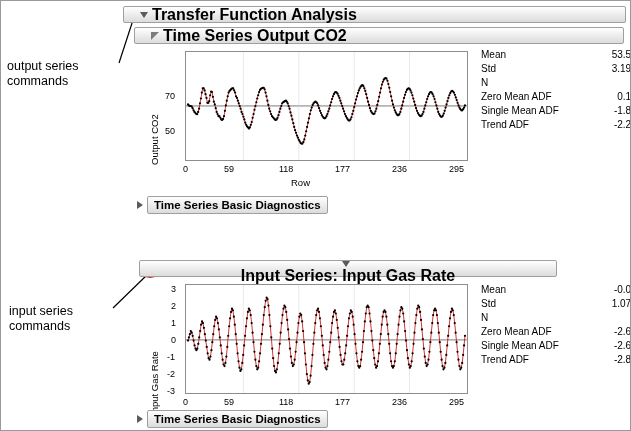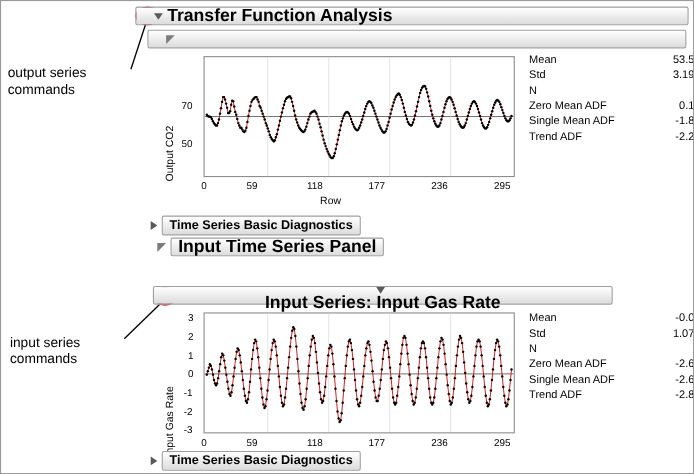--- a/index.html
+++ b/index.html
@@ -169,20 +169,21 @@
   </svg>
   <div class="red-ellipse" style="left:138px; top:260px; width:22px; height:17px;"></div>
 
   <div class="title-bar" style="position:absolute; left:122px; top:5px; width:503px;">
     <span class="disc"></span>
     <span class="title-label">Transfer Function Analysis</span>
   </div>
 
   <div class="title-bar" style="position:absolute; left:133px; top:26px; width:490px;">
     <span class="disc outline"></span>
+    <span class="title-label">Time Series Output CO2</span>
   </div>
 
   <div class="chart-wrap" style="left:140px; top:46px; width:330px; height:140px;">
     <div class="axis-label-y" style="left:8px; top:118px;">Output CO2</div>
     <div class="tick-label" style="left:24px; top:44px;">70</div>
     <div class="tick-label" style="left:24px; top:79px;">50</div>
     <div class="plot-frame" style="left:44px; top:4px; width:283px; height:110px;">
       <svg id="svg-output" width="281" height="108" style="display:block;">
           <line x1="0" x2="281" y1="53.951029263157906" y2="53.951029263157906" stroke="#444" stroke-width="0.7"></line>
           <line x1="57.400000000000006" x2="57.400000000000006" y1="0" y2="108" stroke="#d8d8d8" stroke-width="0.6"></line>
@@ -527,24 +528,20 @@
       <span class="k">Trend ADF</span>
       <span class="v">-2.257128</span>
     </div>
   </div>
 
   <div class="sub-bar" style="left:136px; top:195px;">
     <span class="disc right"></span>
     <span class="box">Time Series Basic Diagnostics</span>
   </div>
 
-  <div class="title-bar plain" style="position:absolute; left:126px; top:215px; width:497px;">
-    <span class="disc outline"></span>
-    <span class="box" style="display:flex;align-items:center;height:17px;box-sizing:border-box;background:linear-gradient(to bottom,#ffffff 0%,#ededed 50%,#dcdcdc 100%);border:1px solid #9f9f9f;border-radius:2px;padding:0 6px;">Input Time Series Panel</span>
-  </div>
 
   <div class="title-bar" style="position:absolute; left:138px; top:259px; width:418px;flex-direction:column;">
     <span class="disc"></span>
     <span class="title-label">Input Series: Input Gas Rate</span>
   </div>
 
   <div class="chart-wrap" style="left:140px; top:279px; width:330px; height:140px;">
     <div class="axis-label-y" style="left:8px; top:135px;">Input Gas Rate</div>
     <div class="tick-label" style="left:30px; top:4px;">3</div>
     <div class="tick-label" style="left:30px; top:21px;">2</div>

